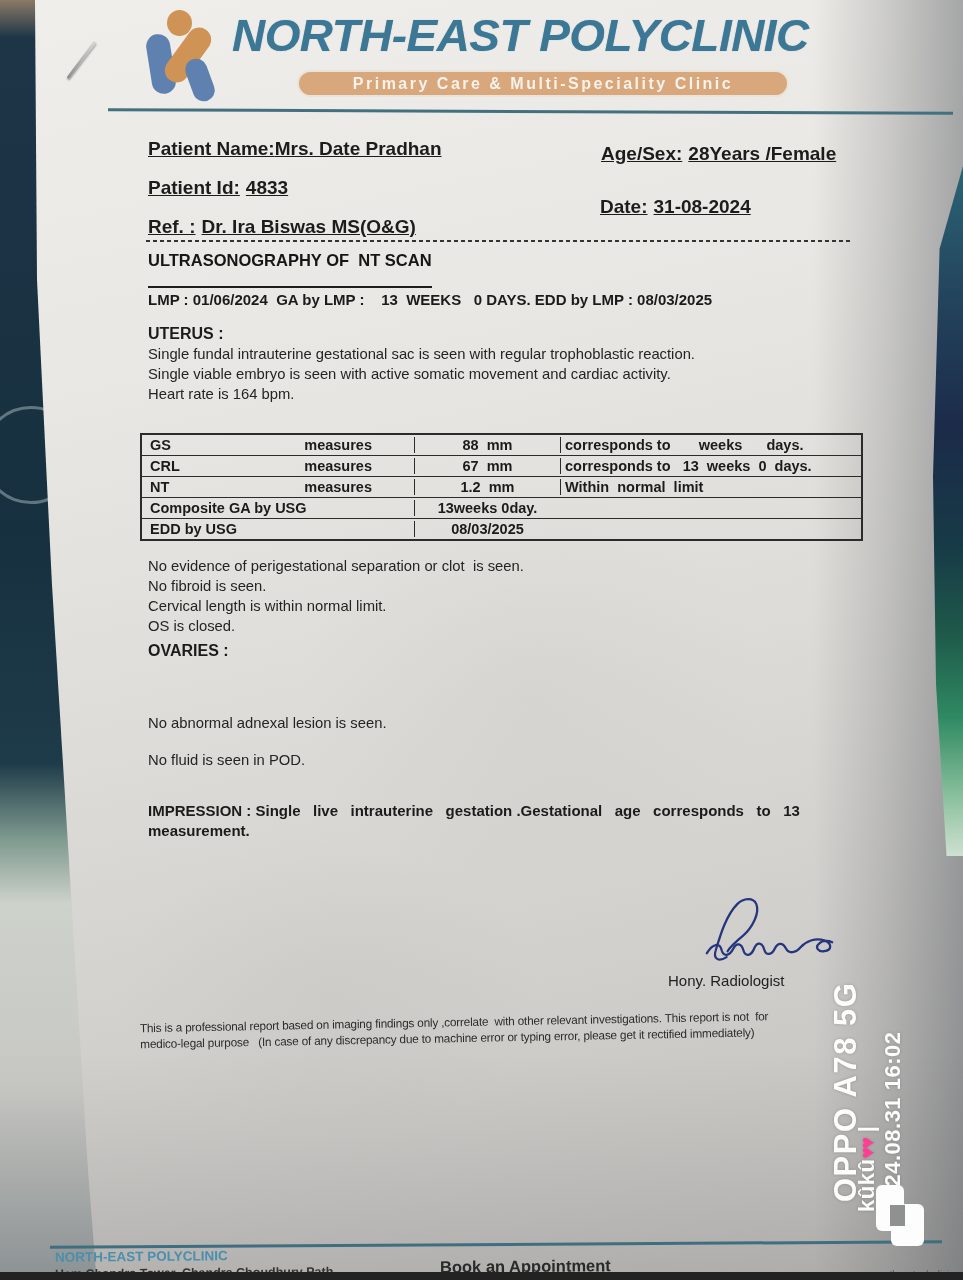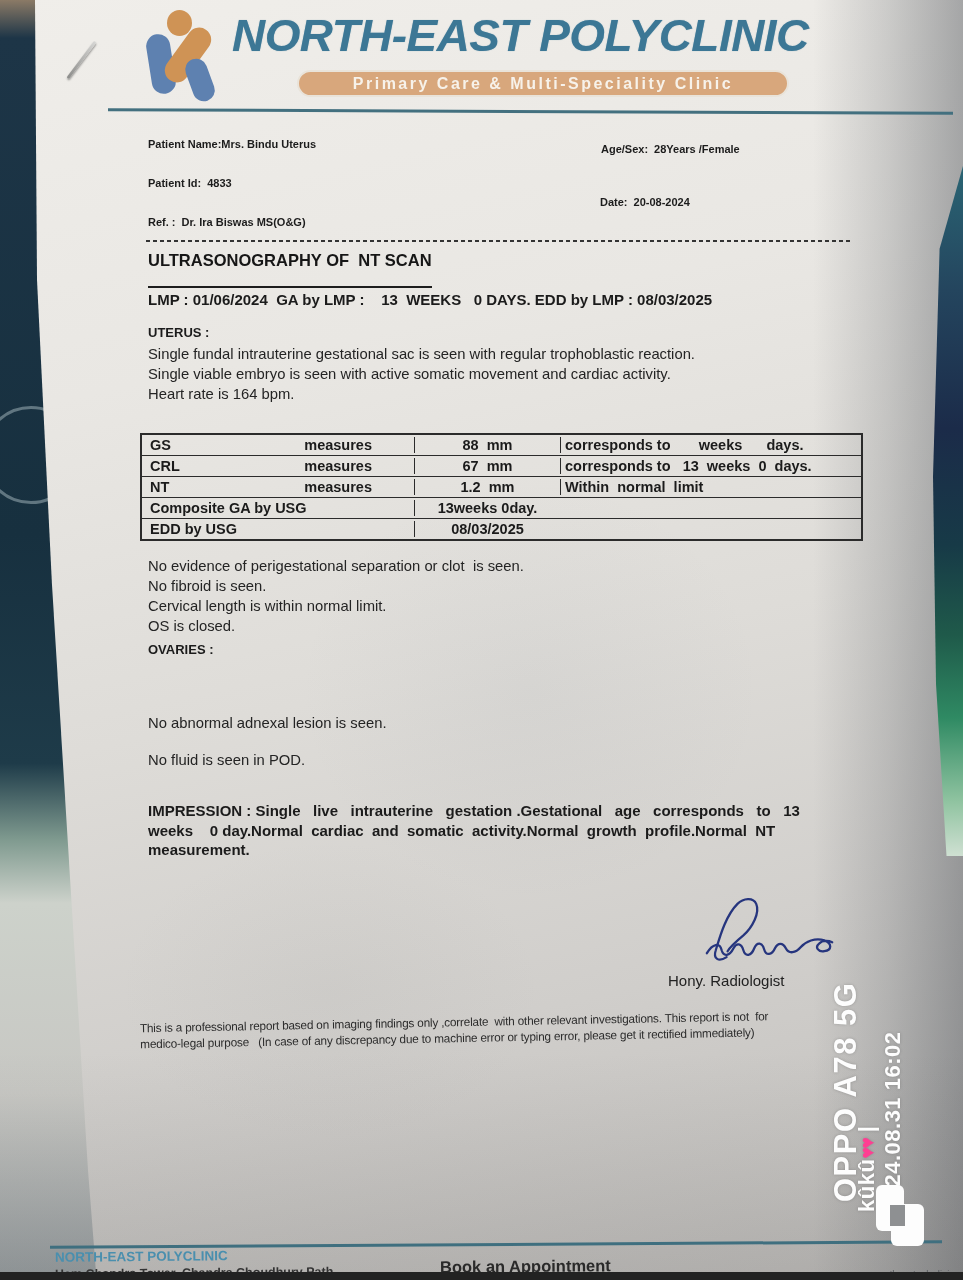--- a/index.html
+++ b/index.html
@@ -46,29 +46,29 @@
   .logo-cap-br{left:43px;top:50px;width:22px;height:44px;background:#5e81b0;transform:rotate(-20deg);}
   .clinic-name{left:232px;top:10px;width:700px;font-size:45px;font-weight:700;font-style:italic;
       color:#3c7795;letter-spacing:-.5px;transform:scaleX(1.02);transform-origin:left;
       text-shadow:0 0 1px rgba(60,119,149,.5);}
   .tagline-pill{left:297px;top:70px;width:492px;height:27px;background:#d8a77c;border-radius:14px;
       border:2px solid #e9e3d9;box-sizing:border-box;display:flex;align-items:center;justify-content:center;}
   .tagline-pill span{color:#f7f2ea;font-weight:700;font-size:16px;letter-spacing:2.5px;white-space:nowrap;}
   .header-rule{left:108px;top:110px;width:845px;height:3px;background:#43707f;transform:rotate(.25deg);}
 
   
-  .prow{font-size:11px;font-weight:700;color:#1c1c1c;display:flex;}
+  .prow{font-size:19px;font-weight:700;color:#1c1c1c;display:flex;text-decoration:underline;}
   .gap{gap:6px;}
   .dashed-rule{left:146px;top:240px;width:707px;height:2px;
       background:repeating-linear-gradient(90deg,#333 0 4px,transparent 4px 7px);}
 
   .report-title{left:148px;top:251px;font-size:16.5px;font-weight:700;color:#161616;
       border-bottom:2.5px solid #1d1d1d;padding-bottom:16px;display:inline-block;}
   .lmp{left:148px;top:291px;font-size:15px;font-weight:700;color:#1b1b1b;}
-  .sec-head{font-size:13px;font-weight:700;color:#1b1b1b;}
+  .sec-head{font-size:16px;font-weight:700;color:#1b1b1b;}
   .body-line{font-size:14.8px;color:#242424;line-height:20px;}
 
   
   .biom-table{left:140px;top:433px;width:719px;border:2px solid #2b2b2b;}
   .trow{display:flex;border-top:1.5px solid #2b2b2b;height:20px;align-items:center;
         font-size:14.5px;font-weight:700;color:#1b1b1b;}
   .trow:first-child{border-top:none;}
   .tc1{width:272px;display:flex;justify-content:space-between;padding:0 42px 0 8px;box-sizing:border-box;}
   .tc2{width:145px;border-left:1.5px solid #2b2b2b;text-align:center;}
   .tc3{flex:1;border-left:1.5px solid #2b2b2b;padding-left:4px;}
@@ -127,33 +127,33 @@
       <div class="shape logo-cap-br"></div>
     </div>
     <div class="abs clinic-name">NORTH-EAST POLYCLINIC</div>
     <div class="abs tagline-pill">
       <span>Primary Care &amp; Multi-Speciality Clinic</span>
     </div>
     <div class="abs header-rule"></div>
 
     <div class="abs prow" style="left:148px;top:138px;">
       <span>Patient Name:</span>
-        <span>Mrs. Bindu Uterus</span>
+        <span>Mrs. Date Pradhan</span>
     </div>
     <div class="abs prow gap" style="left:601px;top:143px;">
       <span>Age/Sex:</span>
         <span>28Years /Female</span>
     </div>
     <div class="abs prow gap" style="left:148px;top:177px;">
       <span>Patient Id:</span>
         <span>4833</span>
     </div>
     <div class="abs prow gap" style="left:600px;top:196px;">
       <span>Date:</span>
-        <span>20-08-2024</span>
+        <span>31-08-2024</span>
     </div>
     <div class="abs prow gap" style="left:148px;top:216px;">
       <span>Ref. :</span>
         <span>Dr. Ira Biswas MS(O&amp;G)</span>
     </div>
     <div class="abs dashed-rule"></div>
 
     <div class="abs report-title pre">ULTRASONOGRAPHY OF  NT SCAN</div>
     <div class="abs lmp pre">LMP : 01/06/2024  GA by LMP :    13  WEEKS   0 DAYS. EDD by LMP : 08/03/2025</div>
 
@@ -213,21 +213,20 @@
       <div class="body-line pre">Cervical length is within normal limit.</div>
       <div class="body-line pre">OS is closed.</div>
     </div>
 
     <div class="abs sec-head" style="left:148px;top:642px;">OVARIES :</div>
     <div class="abs body-line pre" style="left:148px;top:713px;">No abnormal adnexal lesion is seen.</div>
     <div class="abs body-line pre" style="left:148px;top:750px;">No fluid is seen in POD.</div>
 
     <div class="abs impression">
       <div class="pre">IMPRESSION : Single   live   intrauterine   gestation .Gestational   age   corresponds   to   13</div>
-      <div class="pre">weeks    0 day.Normal  cardiac  and  somatic  activity.Normal  growth  profile.Normal  NT</div>
       <div class="pre">measurement.</div>
     </div>
 
     <svg class="abs signature" viewBox="0 0 160 75">
       <path d="M34,64 C26,69 20,66 23,57 C27,44 33,22 45,10 C51,4 61,3 64,10 C68,19 60,34 51,42 C45,47 38,53 35,58"></path>
       <path d="M14,60 C20,50 27,49 29,57 C31,64 37,63 41,55 C44,49 49,50 51,57 C53,64 59,63 62,55 C65,48 70,49 72,56 C74,63 80,62 83,55 C86,49 91,49 94,55 C97,61 104,60 109,54 C114,48 124,44 133,47 C141,50 141,57 133,58 C127,59 123,54 128,50 C131,47 137,47 141,49"></path>
     </svg>
     <div class="abs signatory">Hony. Radiologist</div>
 
     <div class="abs disclaimer">

